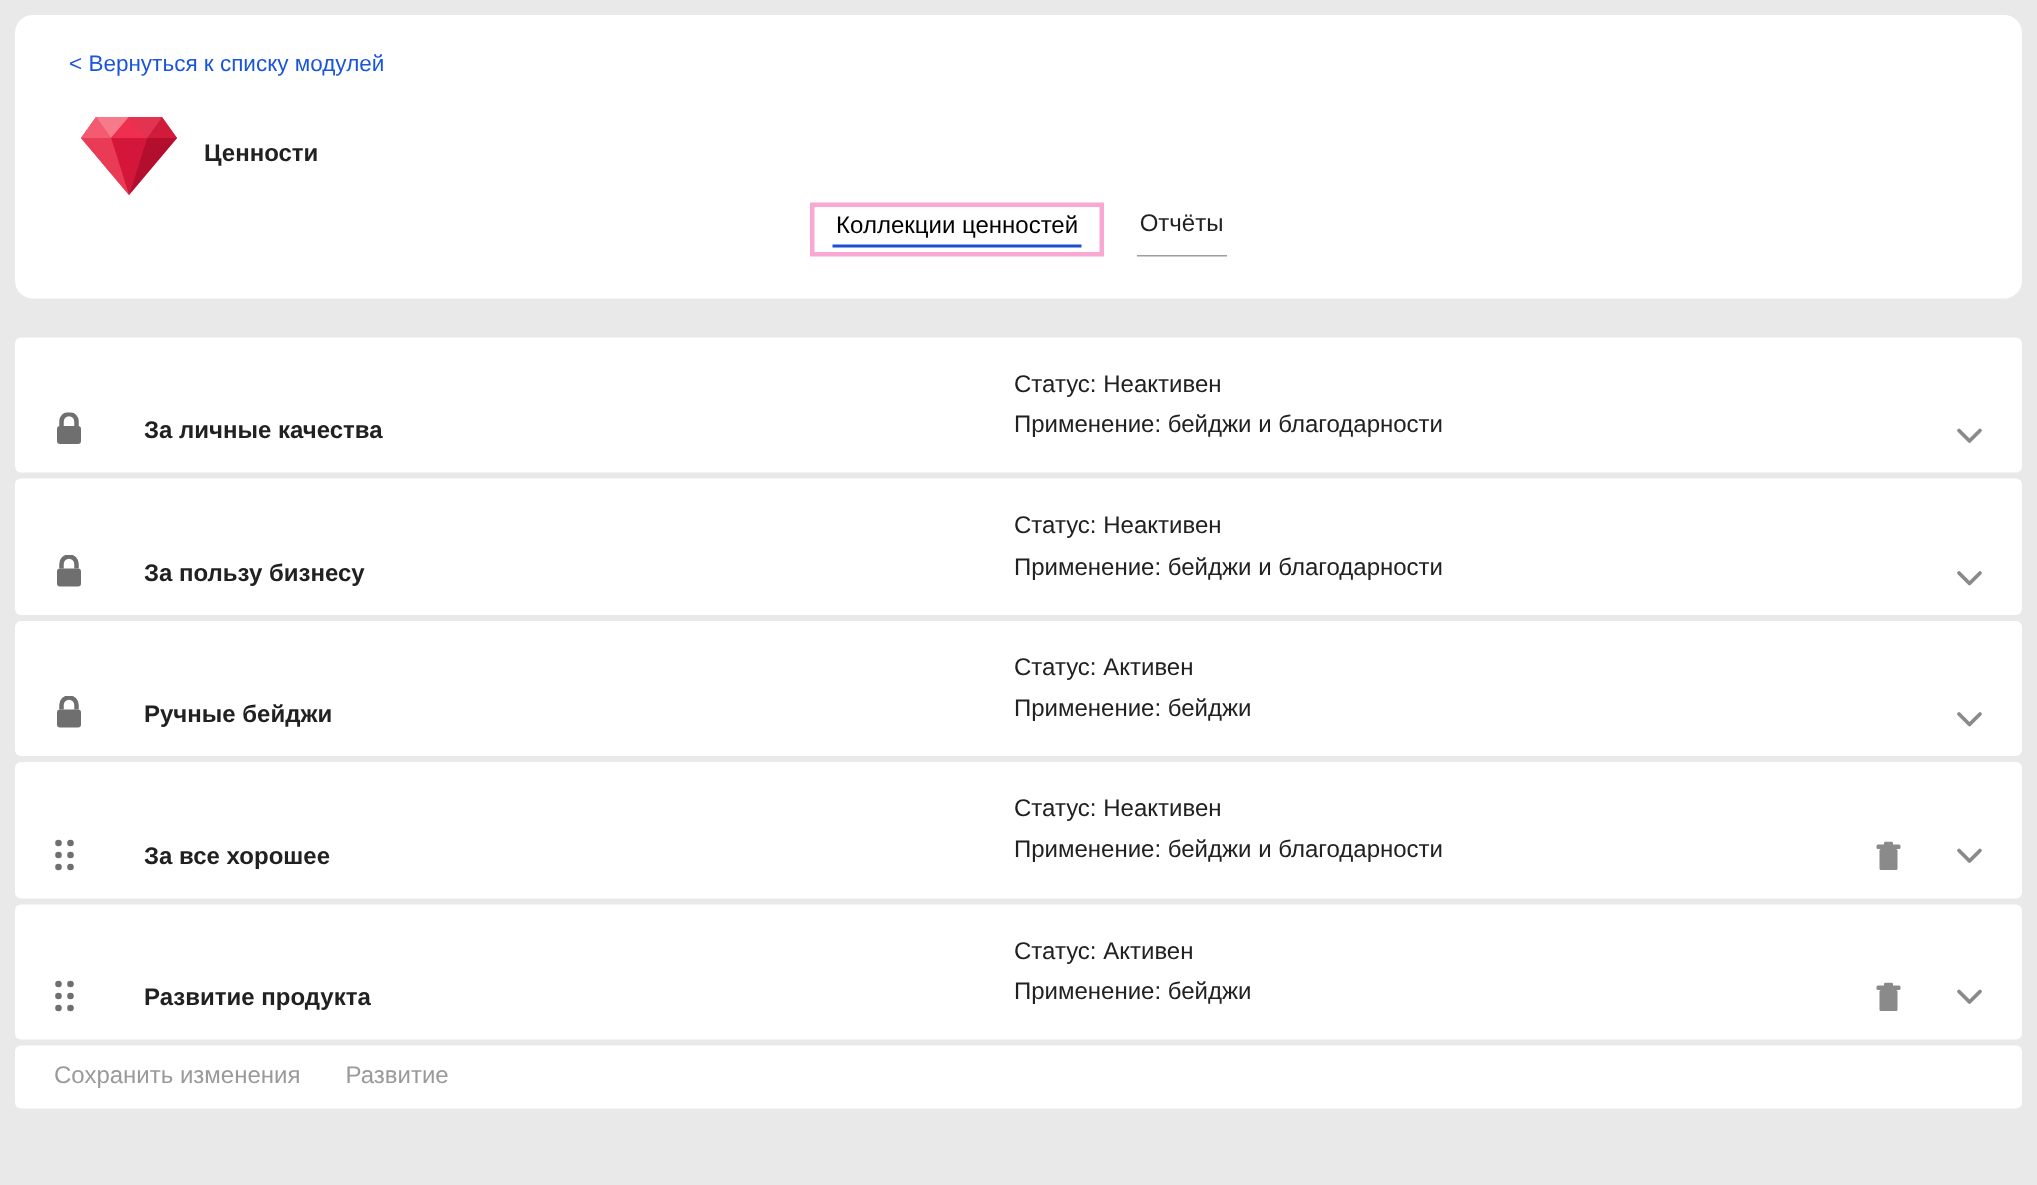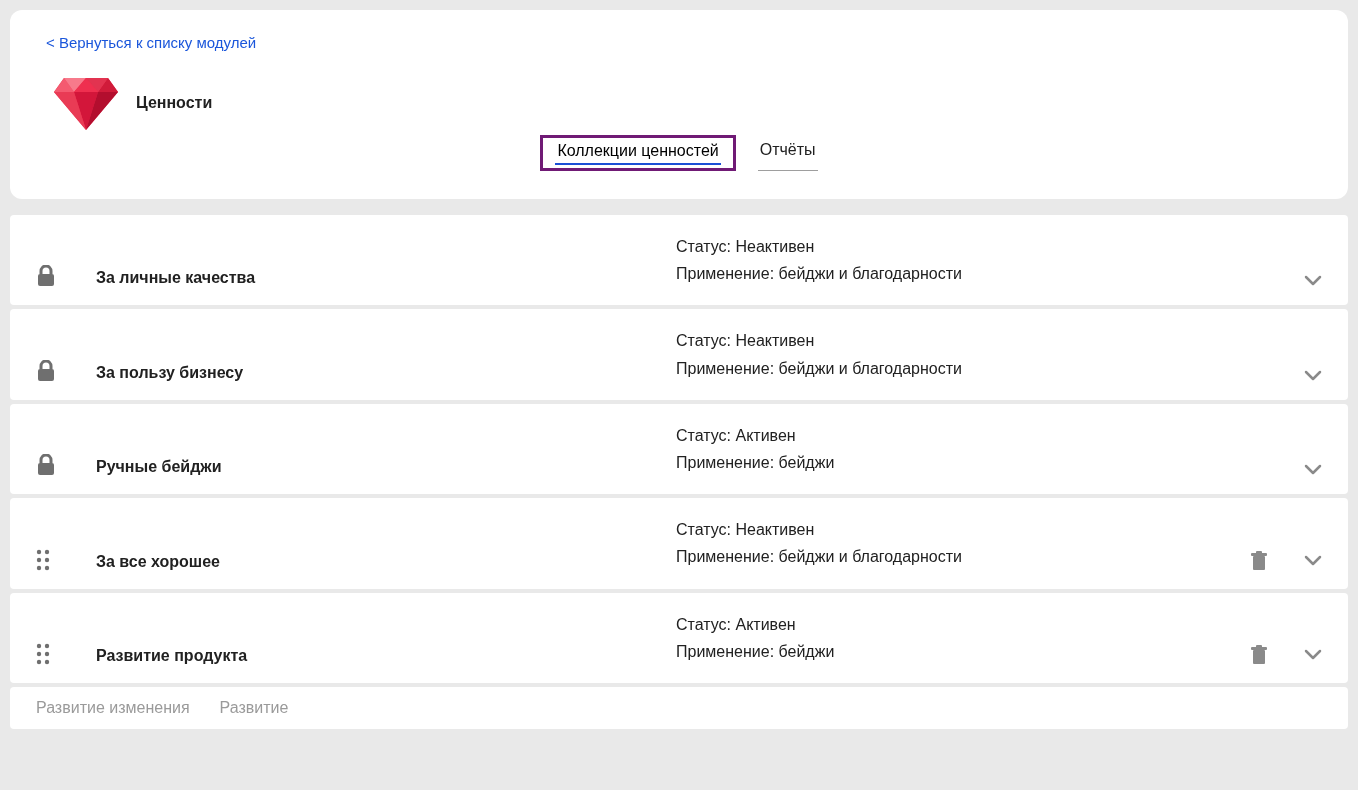--- a/index.html
+++ b/index.html
@@ -7,21 +7,21 @@
       font-family: Arial, Helvetica, sans-serif;
       background: #e9e9e9;
       color: #212121;
       padding: 10px;
       font-size: 15px;
     }
     .card {
       background: #fff;
       border-radius: 12px;
       padding: 24px 36px 28px 36px;
-      margin-bottom: 16px;
+      margin-bottom: 26px;
     }
     .back-link {
       color: #1a56db;
       font-size: 15px;
       text-decoration: none;
       display: inline-block;
       margin-bottom: 12px;
     }
     .module-head {
       display: flex;
@@ -51,21 +51,21 @@
       padding: 6px 2px 4px 2px;
       font-size: 16px;
       border-bottom: 1px solid #9e9e9e;
       cursor: pointer;
     }
     .tab.active {
       border-bottom: 2px solid #1a4fd6;
       color: #000;
     }
     .highlight-red {
-      border: 3px solid #701a75;
+      border: 3px solid #f9a8d4;
       padding: 4px 12px 8px 12px;
       display: inline-block;
     }
     
     .rows-wrap {
       background: transparent;
     }
     .row {
       background: #fff;
       border-radius: 4px;
@@ -281,16 +281,16 @@
           <svg width="18" height="12" viewBox="0 0 18 12">
             <path d="M2 2 L9 9 L16 2" fill="none" stroke="#8a8a8a" stroke-width="2.5" stroke-linecap="round" stroke-linejoin="round"></path>
           </svg>
         </span>
       </div>
     </div>
   </div>
 
 <div class="footer-bar">
   <div class="footer-right">
-    <span>Развитие изменения</span>
+    <span>Сохранить изменения</span>
     <span>Развитие</span>
   </div>
 </div>
 
 </body></html>

